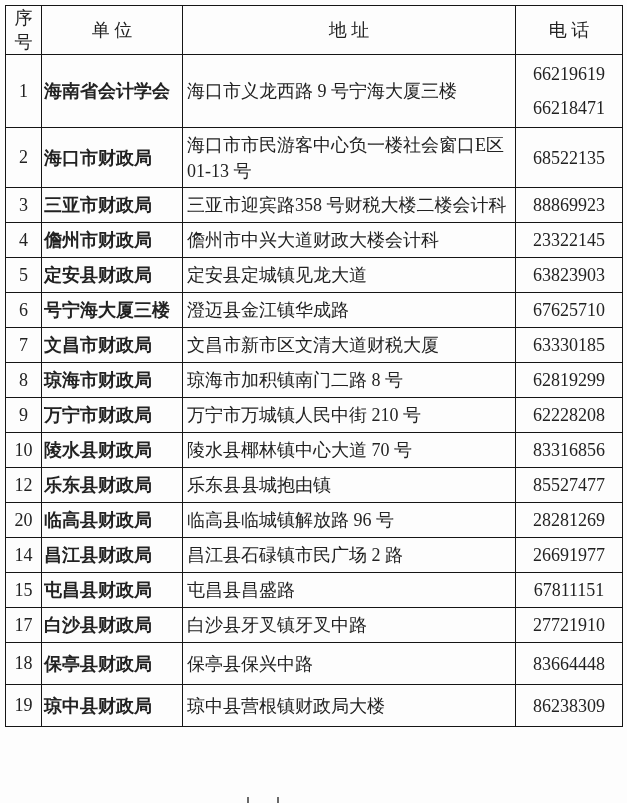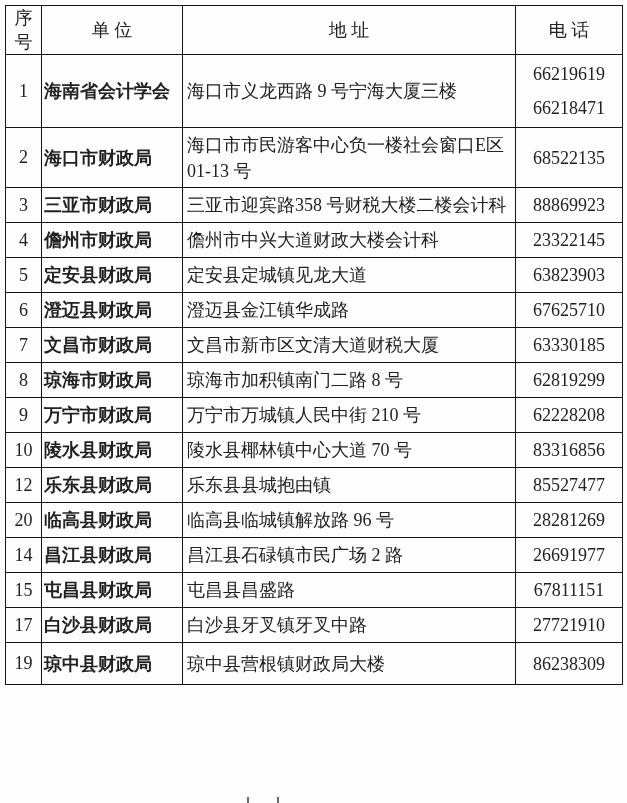--- a/index.html
+++ b/index.html
@@ -102,21 +102,21 @@
       <tr>
         <td class="c-seq">5</td>
         <td class="c-unit">定安县财政局</td>
         <td class="c-addr">定安县定城镇见龙大道</td>
         <td class="c-phone">
           <div class="phone-line">63823903</div>
         </td>
       </tr>
       <tr>
         <td class="c-seq">6</td>
-        <td class="c-unit">澄迈县财政局</td>
+        <td class="c-unit">号宁海大厦三楼</td>
         <td class="c-addr">澄迈县金江镇华成路</td>
         <td class="c-phone">
           <div class="phone-line">67625710</div>
         </td>
       </tr>
       <tr>
         <td class="c-seq">7</td>
         <td class="c-unit">文昌市财政局</td>
         <td class="c-addr">文昌市新市区文清大道财税大厦</td>
         <td class="c-phone">
@@ -178,20 +178,28 @@
         <td class="c-phone">
           <div class="phone-line">67811151</div>
         </td>
       </tr>
       <tr>
         <td class="c-seq">17</td>
         <td class="c-unit">白沙县财政局</td>
         <td class="c-addr">白沙县牙叉镇牙叉中路</td>
         <td class="c-phone">
           <div class="phone-line">27721910</div>
+        </td>
+      </tr>
+      <tr>
+        <td class="c-seq">18</td>
+        <td class="c-unit">保亭县财政局</td>
+        <td class="c-addr">保亭县保兴中路</td>
+        <td class="c-phone">
+          <div class="phone-line">83664448</div>
         </td>
       </tr>
       <tr>
         <td class="c-seq">19</td>
         <td class="c-unit">琼中县财政局</td>
         <td class="c-addr">琼中县营根镇财政局大楼</td>
         <td class="c-phone">
           <div class="phone-line">86238309</div>
         </td>
       </tr>

